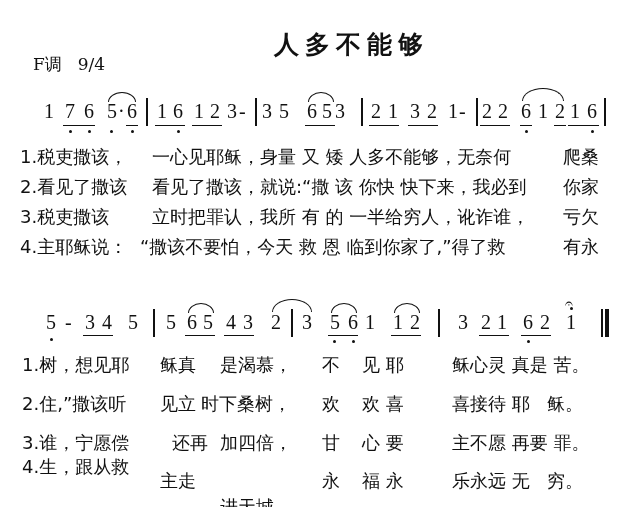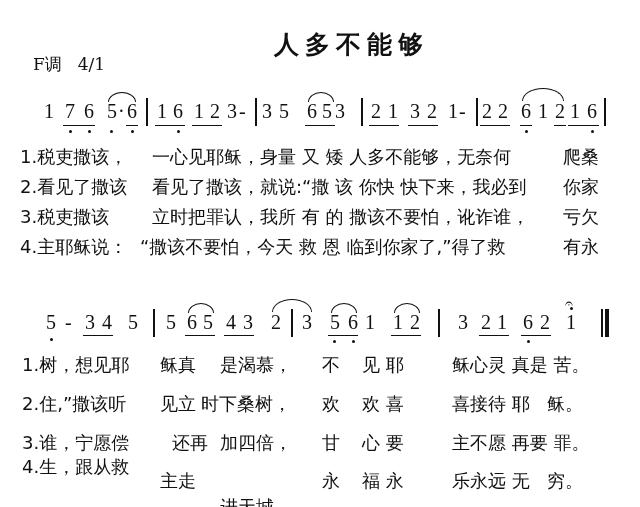--- a/index.html
+++ b/index.html
@@ -17,21 +17,21 @@
     .arc { position: absolute; border: 1.6px solid #111; border-bottom: none; border-radius: 50% 50% 0 0 / 100% 100% 0 0; }
     .lyr { position: absolute; font-size: 18px; font-family: "DejaVu Sans", sans-serif; white-space: pre; line-height: 22px; }
     .final { position: absolute; width: 4px; background: #111; }
     .fermata { position: absolute; font-size: 14px; }
   </style>
 </head>
 <body>
 
 <div class="title">人多不能够</div>
 <div class="key">
-  <span>F调</span><span>4/1</span>
+  <span>F调</span><span>9/4</span>
 </div>
 
 <div class="staff" style="top:100px;">
   <span class="n" style="left:44px">1</span>
   <span class="n" style="left:65px">7</span>
   <span class="n" style="left:84px">6</span>
   <div class="ul" style="left:63px;top:25px;width:32px"></div>
   <div class="dot" style="left:69px;top:30px"></div>
   <div class="dot" style="left:88px;top:30px"></div>
   <div class="arc" style="left:108px;top:-8px;width:26px;height:9px"></div>
@@ -93,21 +93,21 @@
 <div>
   <div class="lyr" style="left:20px;top:146px"><span>1.</span><span>税吏撒该，</span></div>
   <div class="lyr" style="left:152px;top:146px">一心见耶稣，身量 又 矮 人多不能够，无奈何</div>
   <div class="lyr" style="left:563px;top:146px">爬桑</div>
 
   <div class="lyr" style="left:20px;top:176px"><span>2.</span><span>看见了撒该</span></div>
   <div class="lyr" style="left:152px;top:176px">看见了撒该，就说:“撒 该 你快 快下来，我必到</div>
   <div class="lyr" style="left:563px;top:176px">你家</div>
 
   <div class="lyr" style="left:20px;top:206px"><span>3.</span><span>税吏撒该</span></div>
-  <div class="lyr" style="left:152px;top:206px">立时把罪认，我所 有 的 撒该不要怕，讹诈谁，</div>
+  <div class="lyr" style="left:152px;top:206px">立时把罪认，我所 有 的 一半给穷人，讹诈谁，</div>
   <div class="lyr" style="left:563px;top:206px">亏欠</div>
 
   <div class="lyr" style="left:20px;top:236px"><span>4.</span><span>主耶稣说：</span></div>
   <div class="lyr" style="left:140px;top:236px">“撒该不要怕，今天 救 恩 临到你家了,”得了救</div>
   <div class="lyr" style="left:563px;top:236px">有永</div>
 </div>
 
 <div class="staff" style="top:311px;">
   <span class="n" style="left:46px">5</span>
   <div class="dot" style="left:50px;top:27px"></div>

